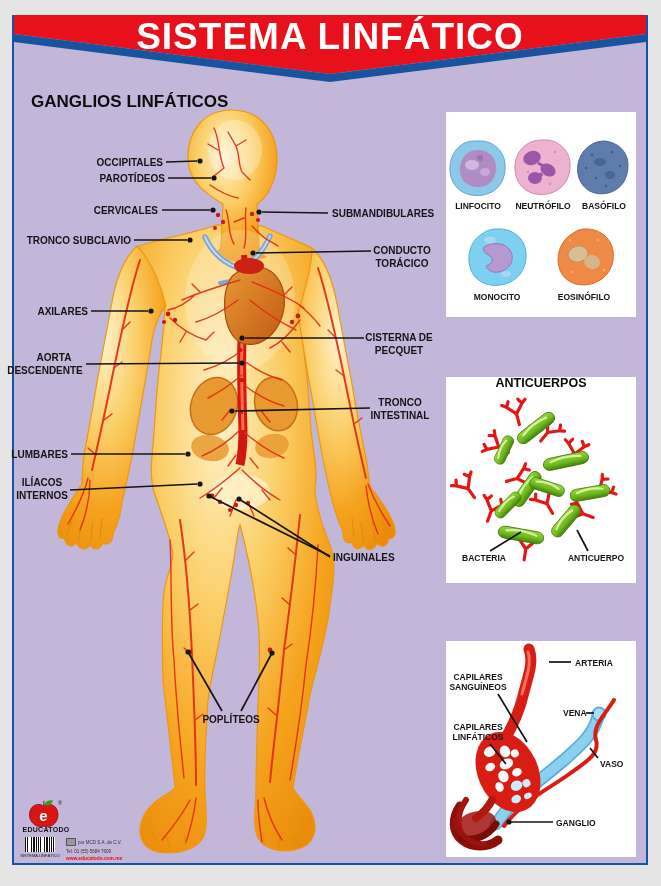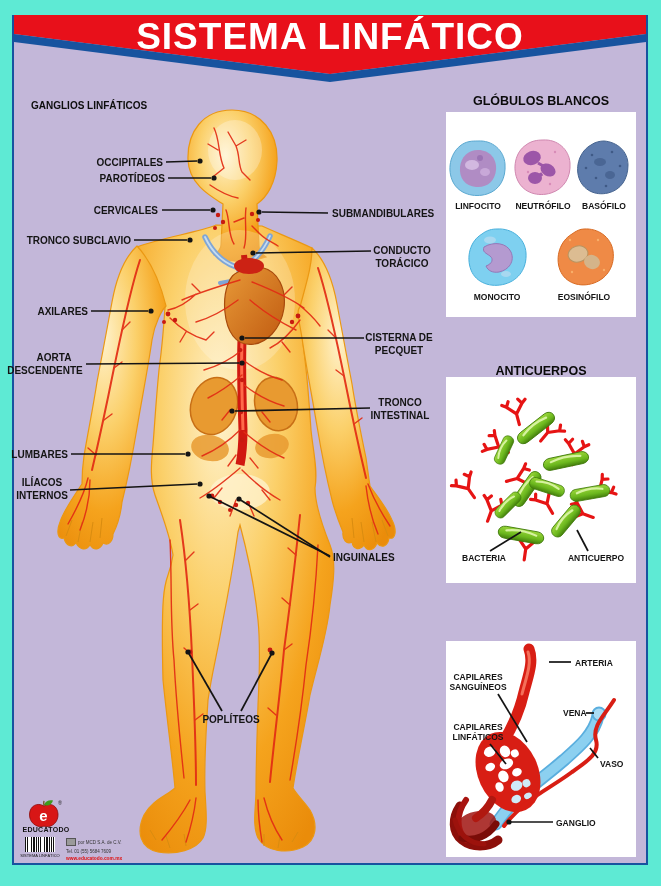--- a/index.html
+++ b/index.html
@@ -1,30 +1,30 @@
 <!DOCTYPE html>
 <html><head>
 <meta charset="utf-8">
 <style>
   html,body { margin:0; padding:0; background:#ffffff; }
-  .page { position:relative; width:661px; height:886px; background:#5eead4;
+  .page { position:relative; width:661px; height:886px; background:#e5e5e5;
           font-family:"Liberation Sans", sans-serif; overflow:hidden; }
   .poster { position:absolute; left:12px; top:15px; width:636px; height:850px;
             background:#c3b7d9; border:2px solid #17539f; border-top:none; box-sizing:border-box; }
   .banner-svg { position:absolute; left:0; top:0; display:block; }
   .poster-title { position:absolute; left:0; top:2px; width:632px; text-align:center;
                   color:#ffffff; font-weight:bold; font-size:37px; letter-spacing:1px; line-height:40px; }
-  .heading-ganglios { position:absolute; left:31px; top:100px; font-weight:bold; font-size:10px; color:#0d0d0d; }
+  .heading-ganglios { position:absolute; left:31px; top:92px; font-weight:bold; font-size:17px; color:#0d0d0d; }
   .panel-box { position:absolute; left:446px; width:190px; background:#ffffff; }
   .box-cells { top:112px; height:205px; }
   .box-anti  { top:377px; height:206px; }
   .box-cap   { top:641px; height:216px; }
   .panel-title { position:absolute; left:446px; width:190px; text-align:center;
                  font-weight:bold; font-size:12.5px; color:#0a0a0a; }
-  .pt-cells { top:94px; } .pt-anti { top:364px; } .pt-cap { top:623px; }
+  .pt-cells { top:94px; } .pt-anti { top:376px; } .pt-cap { top:623px; }
   .main-svg { position:absolute; left:0; top:0; pointer-events:none; }
   svg text { font-family:"Liberation Sans", sans-serif; }
   .lbl  { font-size:10px;  font-weight:bold; fill:#141414; }
   .clbl { font-size:8.5px; font-weight:bold; fill:#141414; }
   .plbl { font-size:8.5px; font-weight:bold; fill:#141414; }
   .lline { stroke:#141414; stroke-width:1.7; fill:none; }
   .ldot  { fill:#141414; }
   
   .logo-svg { position:absolute; left:28px; top:799px; }
   .brand { position:absolute; left:22px; top:826px; width:48px; text-align:center;
@@ -50,21 +50,20 @@
       <polygon points="0,19 316,59 632,19 632,27 316,67 0,27" fill="#17539f"></polygon>
     </svg>
     <div class="poster-title">SISTEMA LINFÁTICO</div>
   </div>
 
   <div class="heading-ganglios">GANGLIOS LINFÁTICOS</div>
 
   <div class="panel-box box-cells"></div>
   <div class="panel-box box-anti"></div>
   <div class="panel-box box-cap"></div>
-  <div class="panel-title pt-cells">GLÓBULOS BLANCOS</div>
   <div class="panel-title pt-anti">ANTICUERPOS</div>
 
   <svg class="logo-svg" width="36" height="30" viewBox="0 0 36 30">
     <path d="M 16 7 C 9 3, 2 7, 1.5 15 C 1 23, 8 28.5, 14 27.5 C 15.5 27.1, 16.5 27.1, 18 27.5 C 24 28.5, 30.5 23, 30 15 C 29.5 7, 23 3, 16 7 Z" fill="#d81616" stroke="#8c0a0a" stroke-width="0.8"></path>
     <path d="M 16 6 C 17 2.5, 21 0.5, 25 1.5 C 24 5.5, 20 7.5, 16 6 Z" fill="#3f9a1c"></path>
     <path d="M 16 6.5 C 15.5 4.5, 15.5 3.5, 16 1.8" stroke="#6b4a12" stroke-width="1.2" fill="none"></path>
     <text x="15.5" y="21.5" text-anchor="middle" font-size="15" font-weight="bold" fill="#ffffff">e</text>
     <text x="32" y="6" text-anchor="middle" font-size="5.5" fill="#222222">®</text>
   </svg>
   <div class="brand">EDUCATODO</div>

